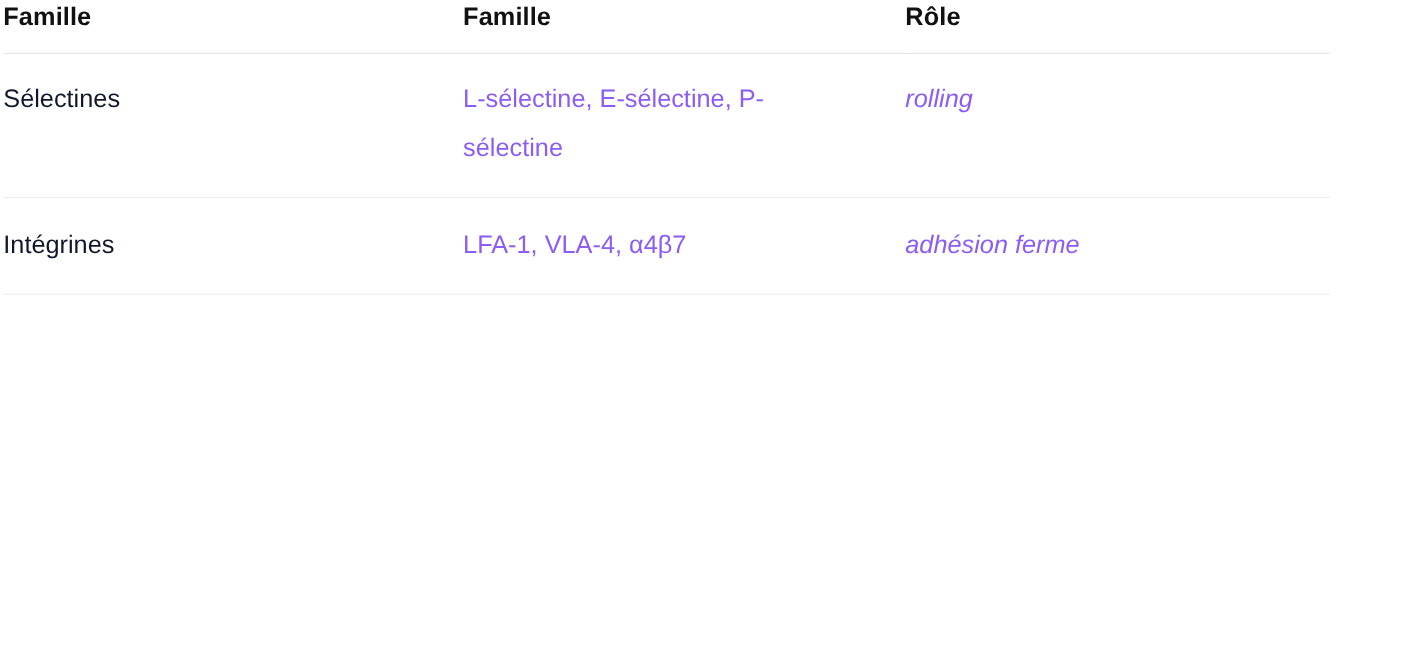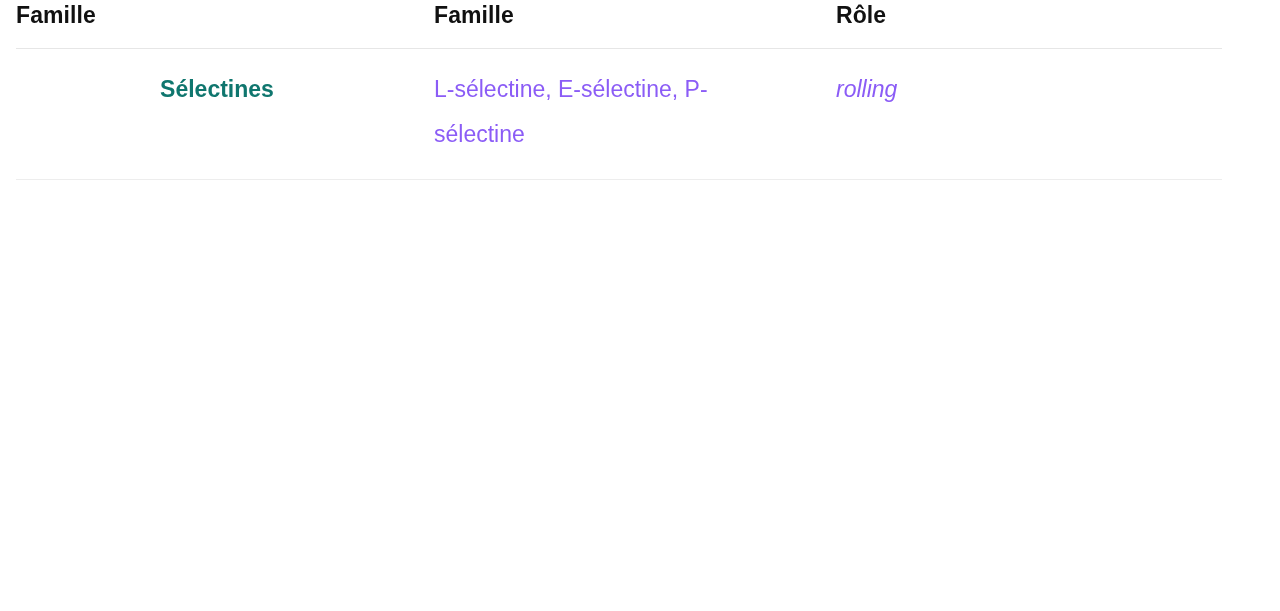--- a/index.html
+++ b/index.html
@@ -13,21 +13,21 @@
     overflow: hidden;
     font-family: "Liberation Sans", sans-serif;
     color: #111111;
     -webkit-font-smoothing: antialiased;
   }
 
   .table-wrap {
     position: relative;
     width: 1267px;
     box-sizing: border-box;
-    padding: 0 16px;
+    padding: 0 3px;
   }
 
   table.data-table {
     width: 1206px;
     border-collapse: collapse;
     table-layout: fixed;
     font-size: 23px;
   }
 
   table.data-table col.col-famille  { width: 418px; }
@@ -56,24 +56,23 @@
   tbody td {
     vertical-align: top;
     padding: 20px 0 22px 0;
     line-height: 45px;
     font-size: 23px;
     color: #8b5cf6;
     font-weight: normal;
   }
 
   tbody td.cell-famille {
-    font-weight: bold;
-    color: #0f766e;
+    font-weight: normal;
+    color: #0f172a;
     padding-right: 16px;
-    text-align: center;
   }
 
   tbody td.cell-exemples {
     padding-right: 70px;
   }
 
   tbody td.cell-role {
     padding-right: 0;
     font-style: italic;
   }
@@ -99,15 +98,20 @@
         <th>Famille</th>
         <th>Rôle</th>
       </tr>
     </thead>
     <tbody>
       <tr>
         <td class="cell-famille">Sélectines</td>
         <td class="cell-exemples">L-sélectine, E-sélectine, P-sélectine</td>
         <td class="cell-role">rolling</td>
       </tr>
+      <tr>
+        <td class="cell-famille">Intégrines</td>
+        <td class="cell-exemples">LFA-1, VLA-4, α4β7</td>
+        <td class="cell-role">adhésion ferme</td>
+      </tr>
     </tbody>
   </table>
 </div>
 
 </body></html>

